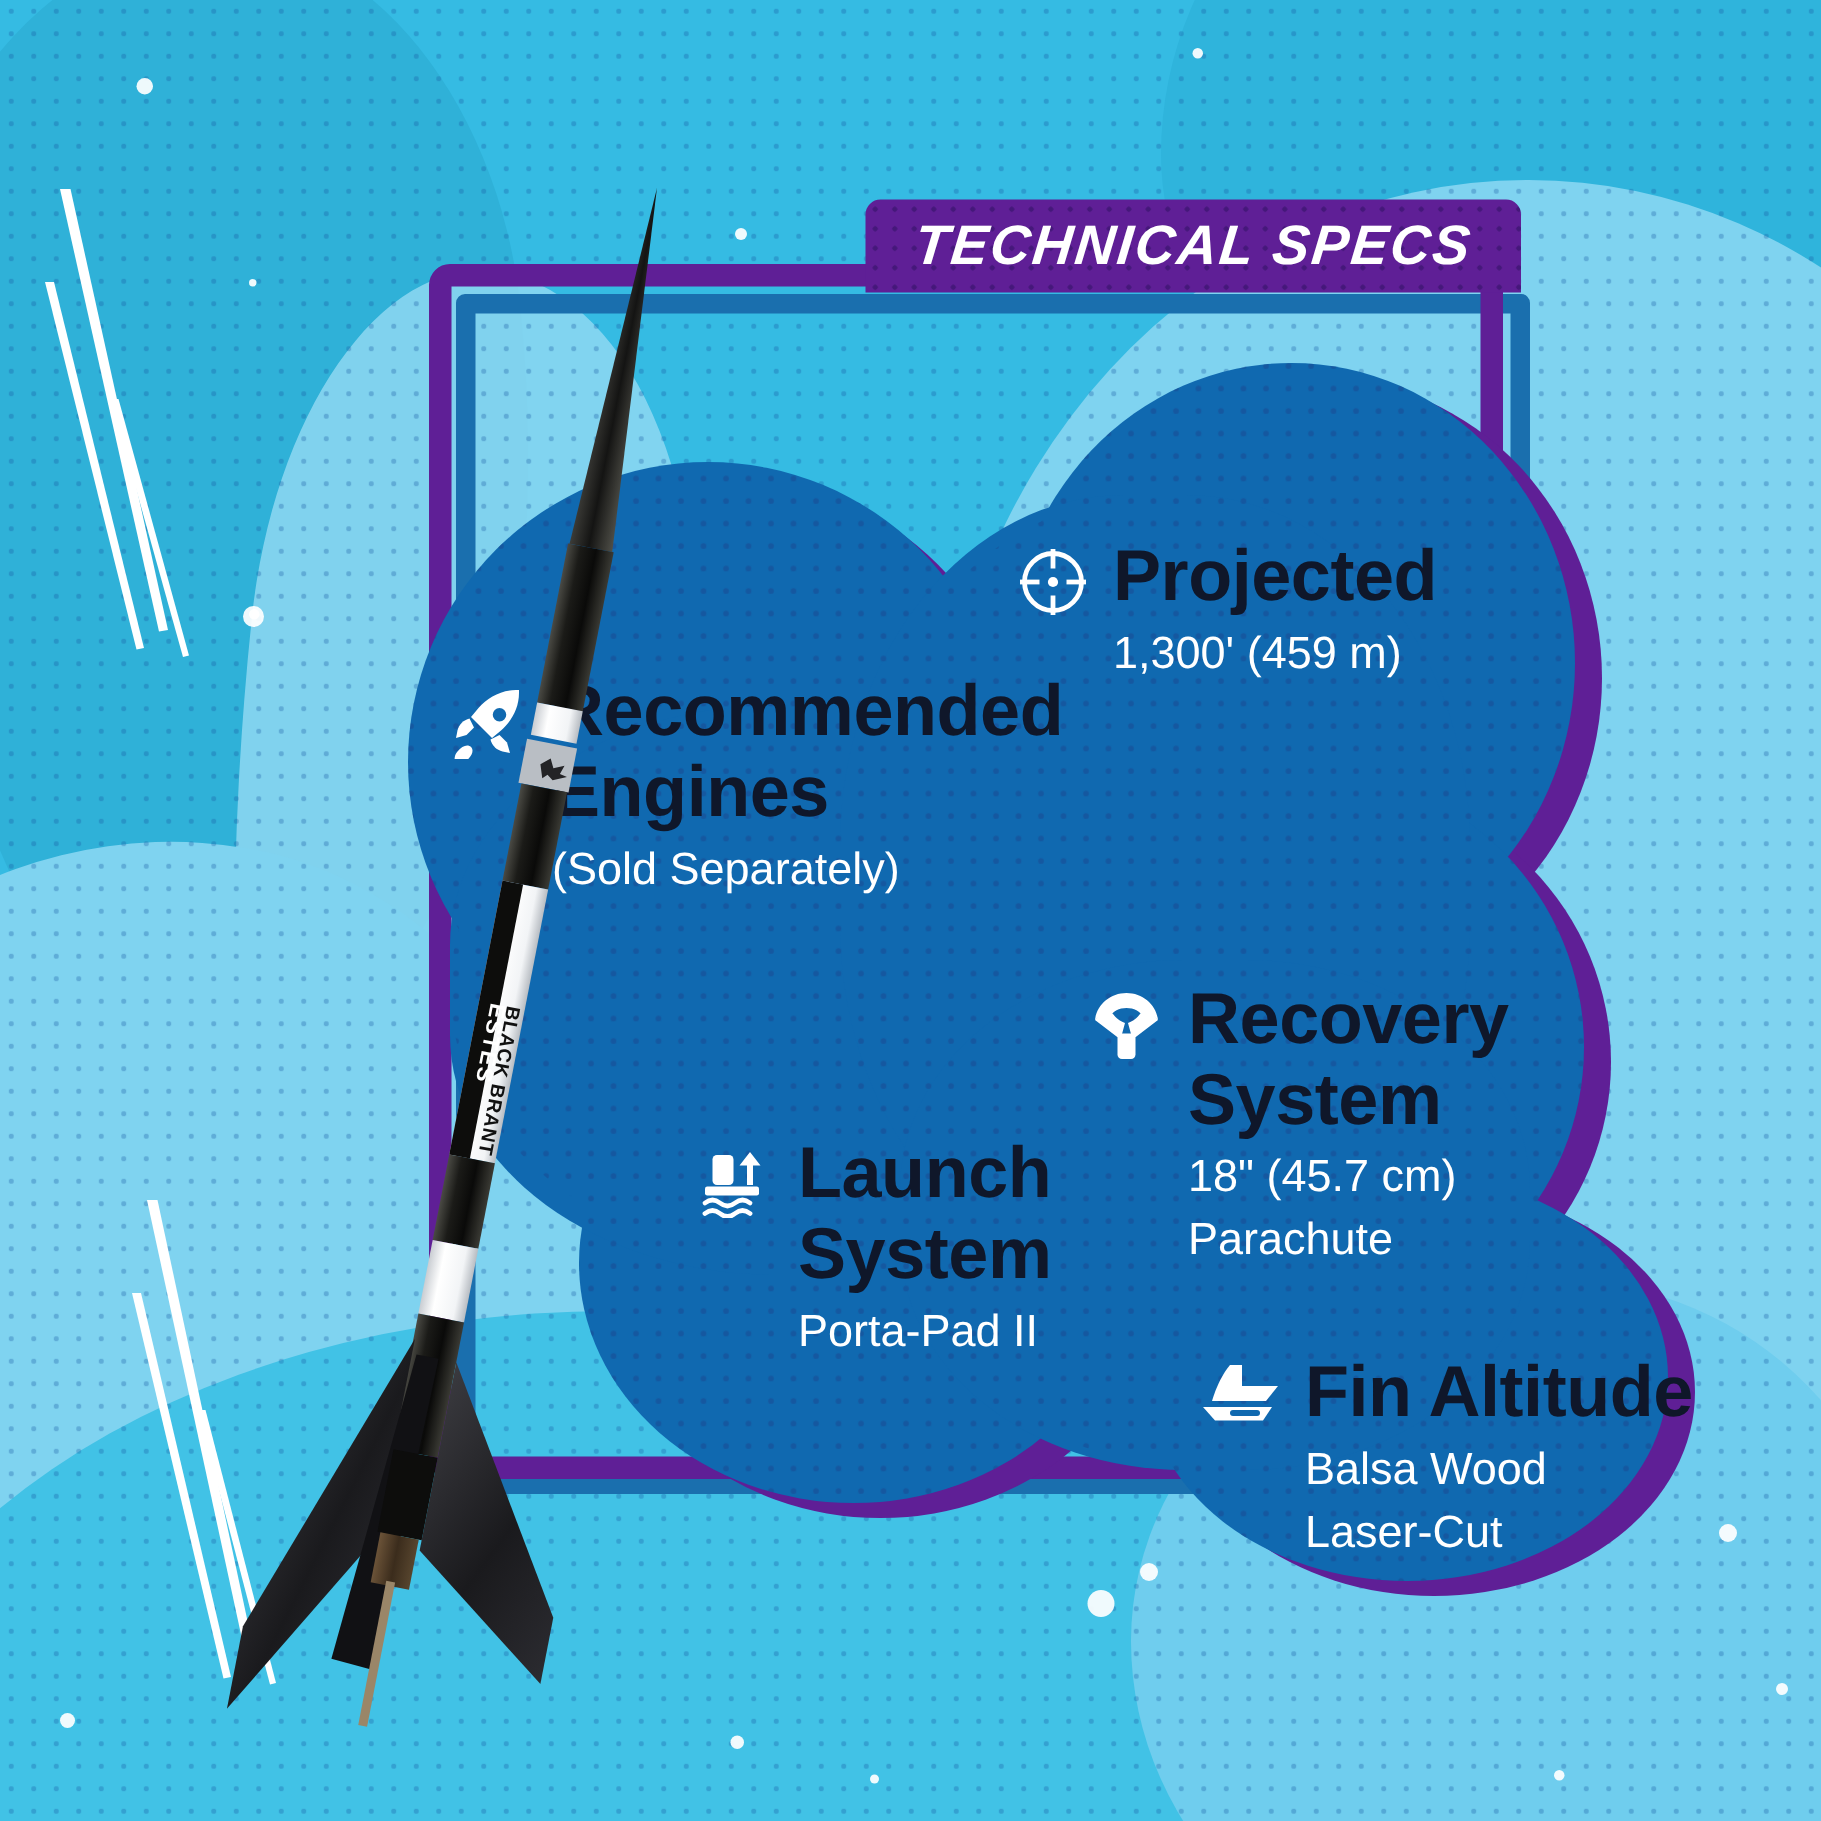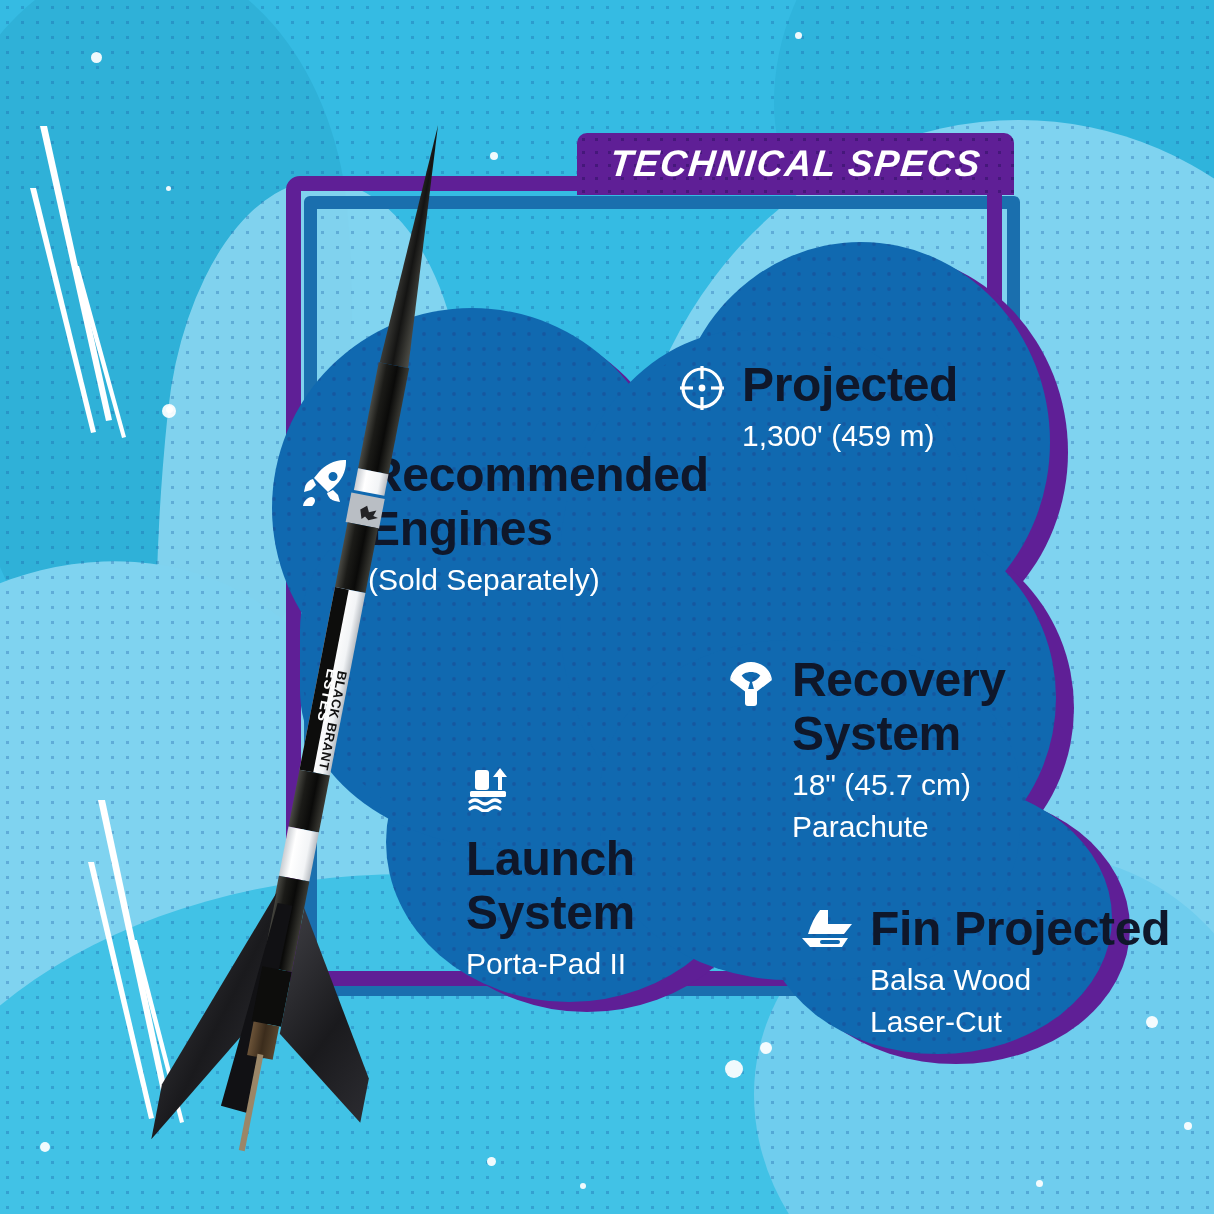--- a/index.html
+++ b/index.html
@@ -122,21 +122,21 @@
     color:#0f172a; letter-spacing:-.3px; white-space:nowrap;
   }
   .spec p{
     font-size:30px; font-weight:normal; line-height:1.2;
     color:#ffffff; margin-top:6px; white-space:nowrap;
   }
 
   #spec-engines { left:300px; top:448px; }
   #spec-altitude{ left:678px; top:358px; }
   #spec-recovery{ left:726px; top:608px;margin-top:45px; }
-  #spec-launch  { left:466px; top:756px;flex-direction:column; }
+  #spec-launch  { left:466px; top:756px; }
   #spec-fin     { left:798px; top:902px; }
 
   
   .rocket{ position:absolute; z-index:9; }
 </style>
 </head>
 <body>
 
 <div class="stage">
 
@@ -289,21 +289,21 @@
   <div class="spec" id="spec-fin">
     <span class="icon">
       <svg width="56" height="46" viewBox="0 0 56 46">
         <path d="M22 2h8v24H10c3-10 7-18 12-24z" fill="#fff"></path>
         <path d="M30 16h24l-8 10H30z" fill="#fff"></path>
         <path d="M4 30h46l-6 9H12l-8-9z" fill="#fff"></path>
         <rect x="22" y="32" width="20" height="4" rx="2" fill="#1069b0"></rect>
       </svg>
     </span>
     <div class="txt">
-      <h3>Fin Projected</h3>
+      <h3>Fin Altitude</h3>
       <p>Balsa Wood</p>
       <p>Laser-Cut</p>
     </div>
   </div>
 
   <svg class="rocket" width="420" height="1060" viewBox="0 0 420 1060" style="left:130px;top:110px;">
     <defs>
       <linearGradient id="bodyG" x1="0" y1="0" x2="1" y2="0">
         <stop offset="0%" stop-color="#4a4a44"></stop>
         <stop offset="28%" stop-color="#1b1b18"></stop>

